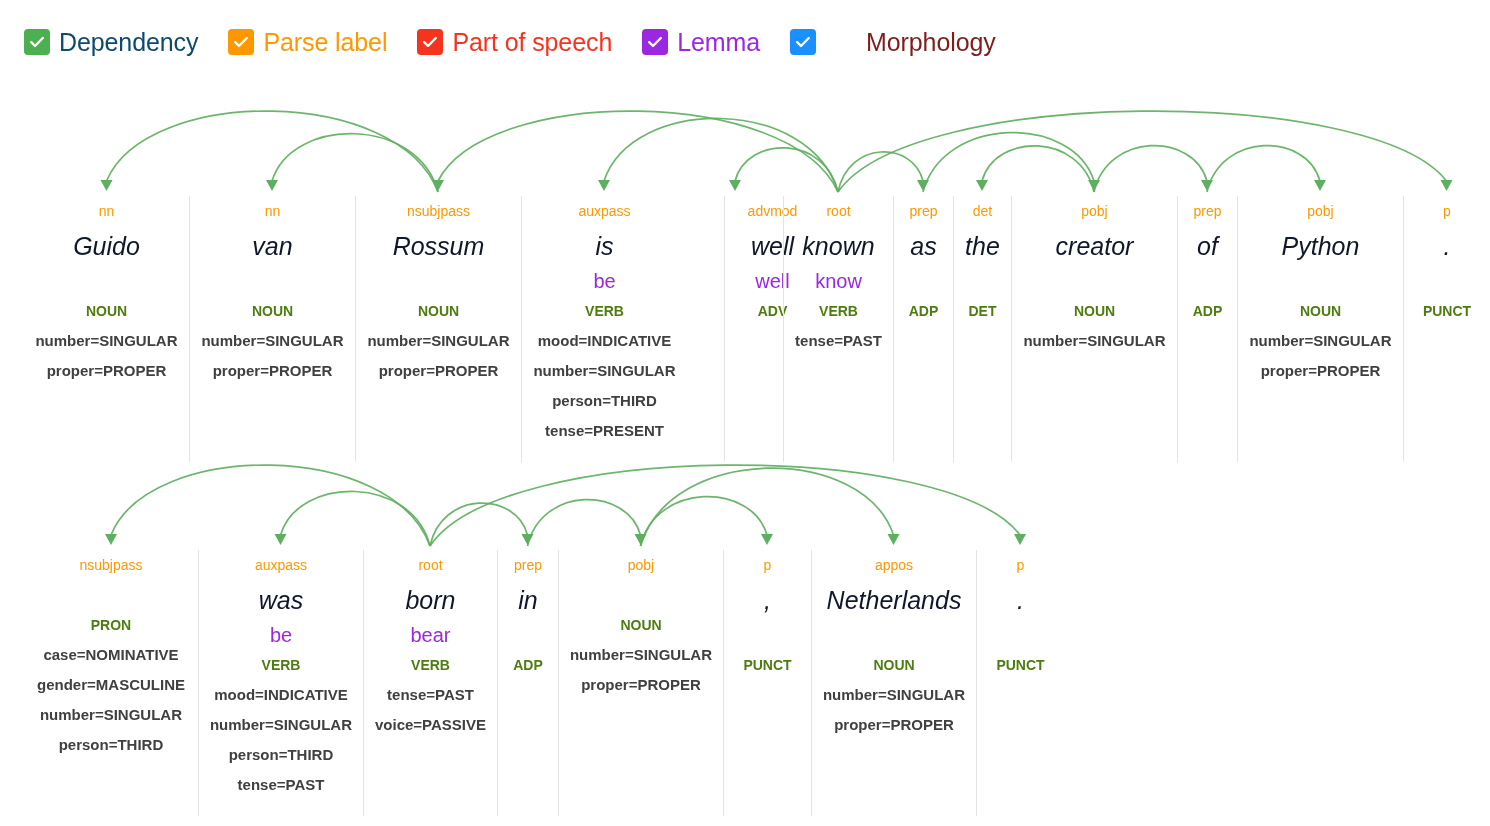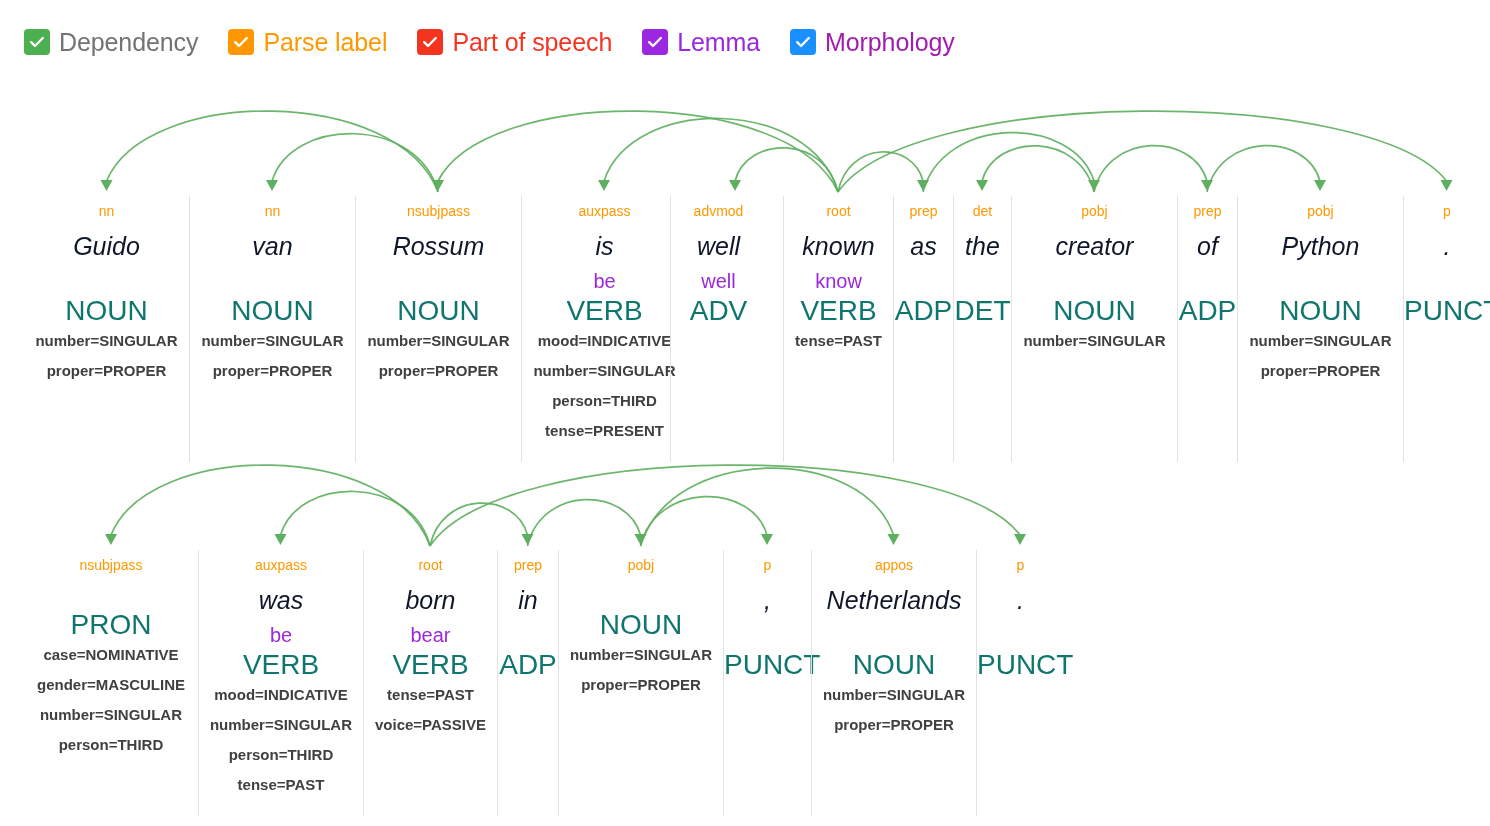--- a/index.html
+++ b/index.html
@@ -91,25 +91,26 @@
     font-style: italic;
   }
   .t-lemma {
     color: #9c27e0;
     font-size: 20px;
     line-height: 30px;
     height: 30px;
     white-space: nowrap;
   }
   .t-pos {
-    color: #0f766e;
-    font-size: 28px;
+    color: #4d7c0f;
+    font-size: 14px;
     line-height: 30px;
     height: 30px;
     white-space: nowrap;
+    font-weight: bold;
   }
   .t-morph {
     color: #404040;
     font-size: 15px;
     font-weight: bold;
     line-height: 30px;
     height: 30px;
     white-space: nowrap;
   }
   .spacer { height: 30px; }
@@ -117,21 +118,21 @@
 </head>
 <body>
 
 <div id="legend">
     <div class="legend-item">
       <div class="legend-box" style="background: rgb(76, 175, 80);">
         <svg width="18" height="18" viewBox="0 0 18 18">
           <path d="M3.2 9.2 L7 13 L14.8 5.0" fill="none" stroke="#ffffff" stroke-width="2.4" stroke-linecap="round" stroke-linejoin="round"></path>
         </svg>
       </div>
-      <span class="legend-label" style="color: #737373;">Dependency</span>
+      <span class="legend-label" style="color: #0c4a6e;">Dependency</span>
     </div>
     <div class="legend-item">
       <div class="legend-box" style="background: rgb(255, 152, 0);">
         <svg width="18" height="18" viewBox="0 0 18 18">
           <path d="M3.2 9.2 L7 13 L14.8 5.0" fill="none" stroke="#ffffff" stroke-width="2.4" stroke-linecap="round" stroke-linejoin="round"></path>
         </svg>
       </div>
       <span class="legend-label" style="color: rgb(255, 152, 0);">Parse label</span>
     </div>
     <div class="legend-item">
@@ -149,21 +150,21 @@
         </svg>
       </div>
       <span class="legend-label" style="color: rgb(156, 39, 224);">Lemma</span>
     </div>
     <div class="legend-item">
       <div class="legend-box" style="background: rgb(26, 143, 255);">
         <svg width="18" height="18" viewBox="0 0 18 18">
           <path d="M3.2 9.2 L7 13 L14.8 5.0" fill="none" stroke="#ffffff" stroke-width="2.4" stroke-linecap="round" stroke-linejoin="round"></path>
         </svg>
       </div>
-      <span class="legend-label" style="color: #a21caf;">Morphology</span>
+      <span class="legend-label" style="color: #7f1d1d; margin-left: 41px;">Morphology</span>
     </div>
   </div>
 
 <div id="sentences-root">
     <div class="sentence" style="top: 80px;">
       <svg class="arcs-layer" width="1490" height="116" viewBox="0 0 1490 116">
         <g>
           <path d="M 438 112 C 398.22 6, 146.28 6, 106.5 101" fill="none" stroke="#5faf60" stroke-width="1.7" opacity="0.92"></path>
           <path d="M 100.5 100 L 112.5 100 L 106.5 111 Z" fill="#5faf60"></path>
         </g>
@@ -236,21 +237,21 @@
         <div class="token-col has-divider" style="left: 521px; width: 166px; height: 266px;">
           <div class="t-dep">auxpass</div>
           <div class="t-word">is</div>
           <div class="t-lemma">be</div>
           <div class="t-pos">VERB</div>
           <div class="t-morph">mood=INDICATIVE</div>
           <div class="t-morph">number=SINGULAR</div>
           <div class="t-morph">person=THIRD</div>
           <div class="t-morph">tense=PRESENT</div>
         </div>
-        <div class="token-col has-divider" style="left: 670px; width: 96px; height: 266px; text-align: center;">
+        <div class="token-col has-divider" style="left: 724px; width: 96px; height: 266px; text-align: center;">
           <div class="t-dep">advmod</div>
           <div class="t-word">well</div>
           <div class="t-lemma">well</div>
           <div class="t-pos">ADV</div>
         </div>
         <div class="token-col has-divider" style="left: 783px; width: 110px; height: 266px;">
           <div class="t-dep">root</div>
           <div class="t-word">known</div>
           <div class="t-lemma">know</div>
           <div class="t-pos">VERB</div>

